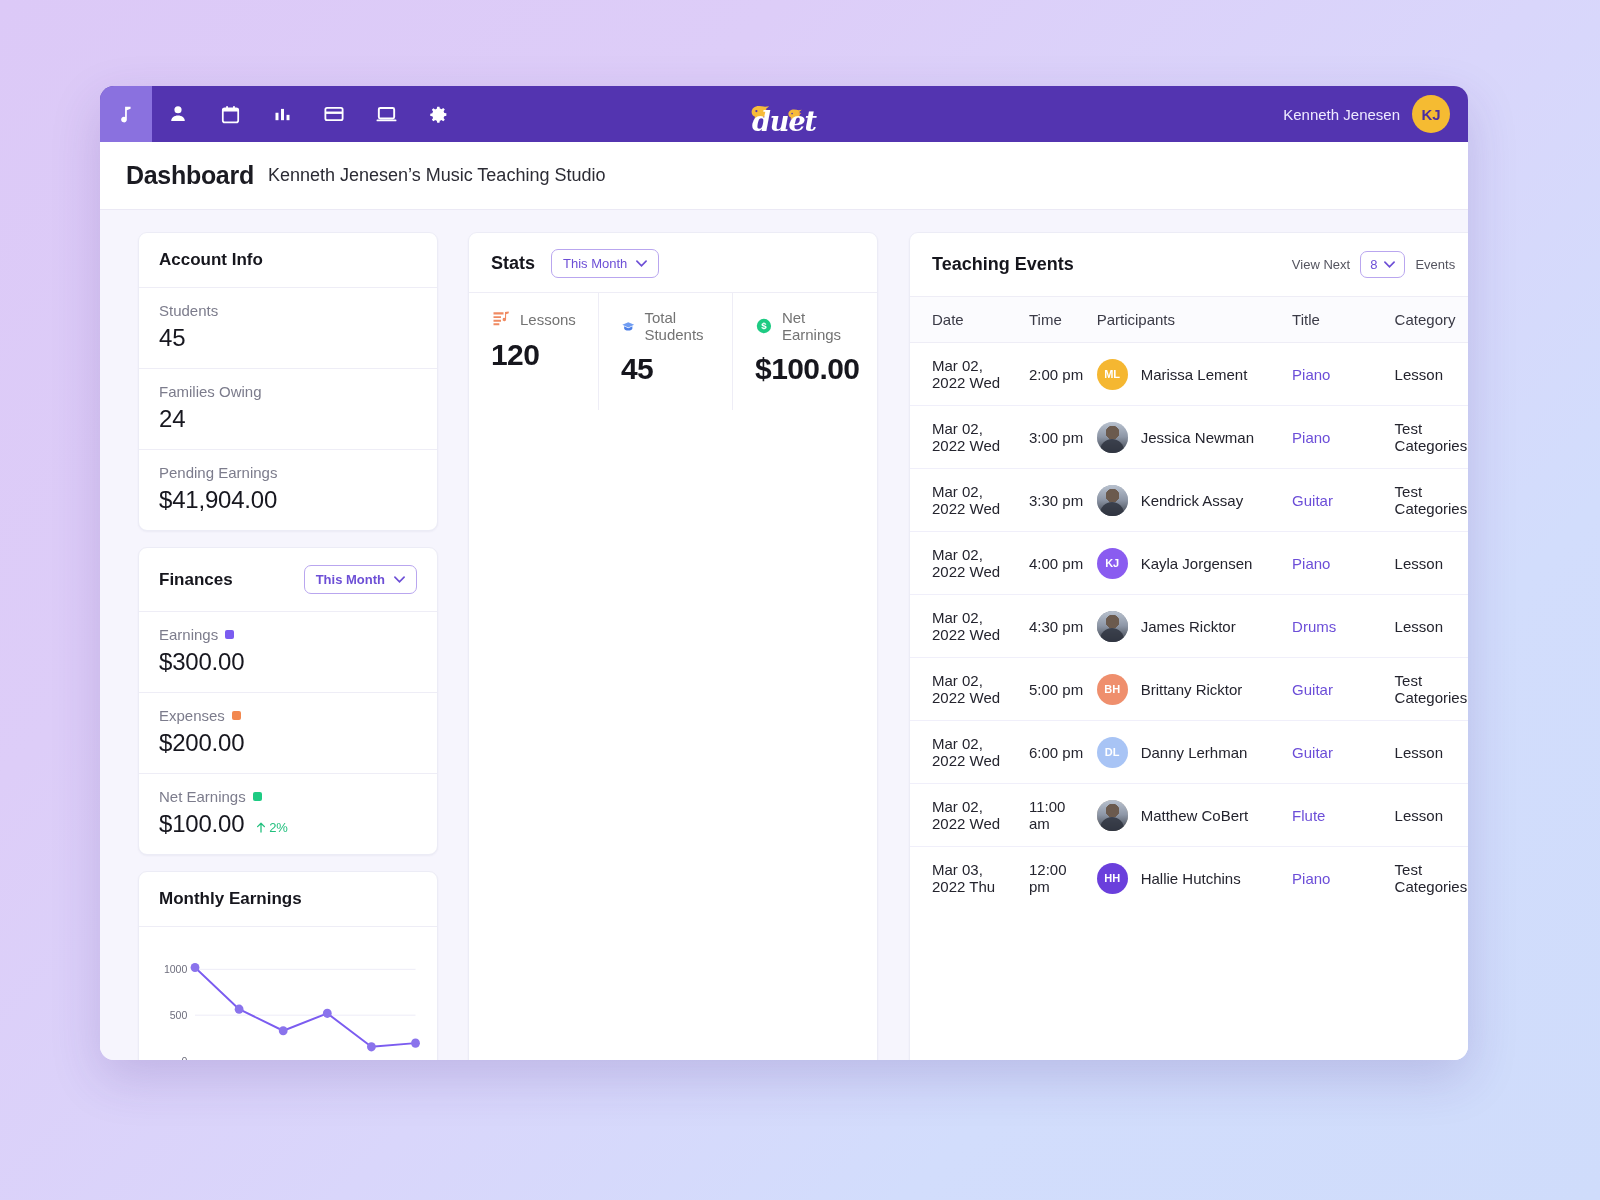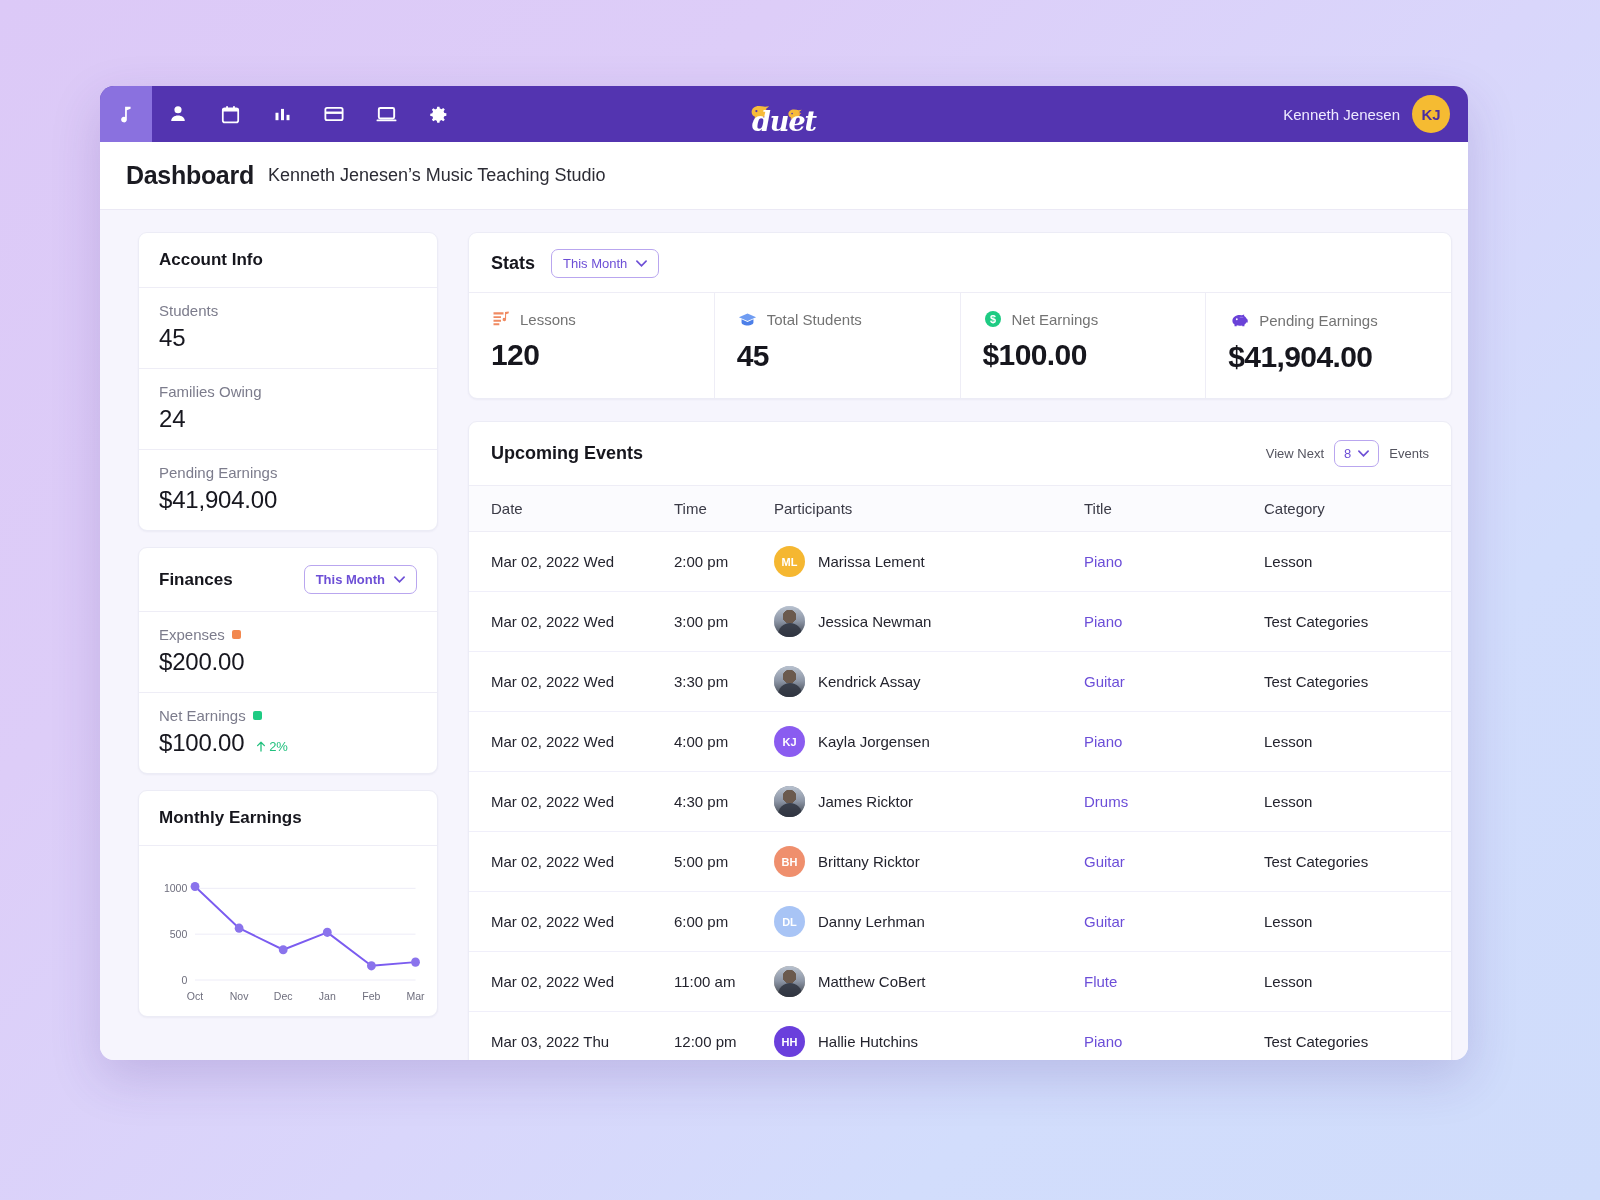--- a/index.html
+++ b/index.html
@@ -60,25 +60,25 @@
     background: #ffffff; height: 68px; flex: 0 0 68px;
     display: flex; align-items: center; padding: 0 26px; gap: 14px;
     border-bottom: 1px solid #ebe9f5;
   }
   .page-title { font-size: 25px; font-weight: 700; color: #1b1b22; letter-spacing: -.3px; }
   .page-sub { font-size: 18px; color: #2c2c35; }
 
   
   .content {
     flex: 1; display: flex; gap: 30px;
-    padding: 22px 16px 0 38px;
+    padding: 22px 47px 0 38px;
     background: #f6f5fd;
   }
   .col-left { width: 300px; flex: 0 0 300px; display: flex; flex-direction: column; gap: 16px; }
-  .col-right { flex: 1; display: flex; flex-direction: column; gap: 22px; }
+  .col-right { flex: 1; display: flex; flex-direction: row; gap: 31px; }
 
   .card {
     background: #fff; border: 1px solid #ececf6;
     border-radius: 9px; box-shadow: 0 1px 2px rgba(40,30,90,.05);
     overflow: hidden;
   }
   .card-head {
     padding: 17px 20px; font-size: 17px; font-weight: 700; color: #16161d;
     border-bottom: 1px solid #eeedf6;
     display: flex; align-items: center; justify-content: space-between;
@@ -261,20 +261,27 @@
 
       <div class="card">
         <div class="card-head">
           <span>Finances</span>
           <span class="pill">
             <span>This Month</span>
             <svg class="chev" viewBox="0 0 12 7">
               <path d="M1 1l5 5 5-5" fill="none" stroke="#6d4fd6" stroke-width="1.8" stroke-linecap="round"></path>
             </svg>
           </span>
+        </div>
+        <div class="stat-row">
+          <div class="stat-label">
+            <span>Earnings</span>
+            <span class="sq" id="sq0" style="background: rgb(123, 92, 240);"></span>
+          </div>
+          <div class="stat-value">$300.00</div>
         </div>
         <div class="stat-row">
           <div class="stat-label">
             <span>Expenses</span>
             <span class="sq" id="sq1" style="background: rgb(242, 136, 79);"></span>
           </div>
           <div class="stat-value">$200.00</div>
         </div>
         <div class="stat-row">
           <div class="stat-label">
@@ -379,21 +386,21 @@
               </svg>
               <span>Pending Earnings</span>
             </div>
             <div class="big">$41,904.00</div>
           </div>
         </div>
       </div>
 
       <div class="card">
         <div class="ev-head">
-          <span class="ev-title">Upcoming Events</span>
+          <span class="ev-title">Teaching Events</span>
           <span class="ev-ctl">
             <span>View Next</span>
             <span class="pill small">
               <span>8</span>
               <svg class="chev" viewBox="0 0 12 7">
                 <path d="M1 1l5 5 5-5" fill="none" stroke="#6d4fd6" stroke-width="1.8" stroke-linecap="round"></path>
               </svg>
             </span>
             <span>Events</span>
           </span>

